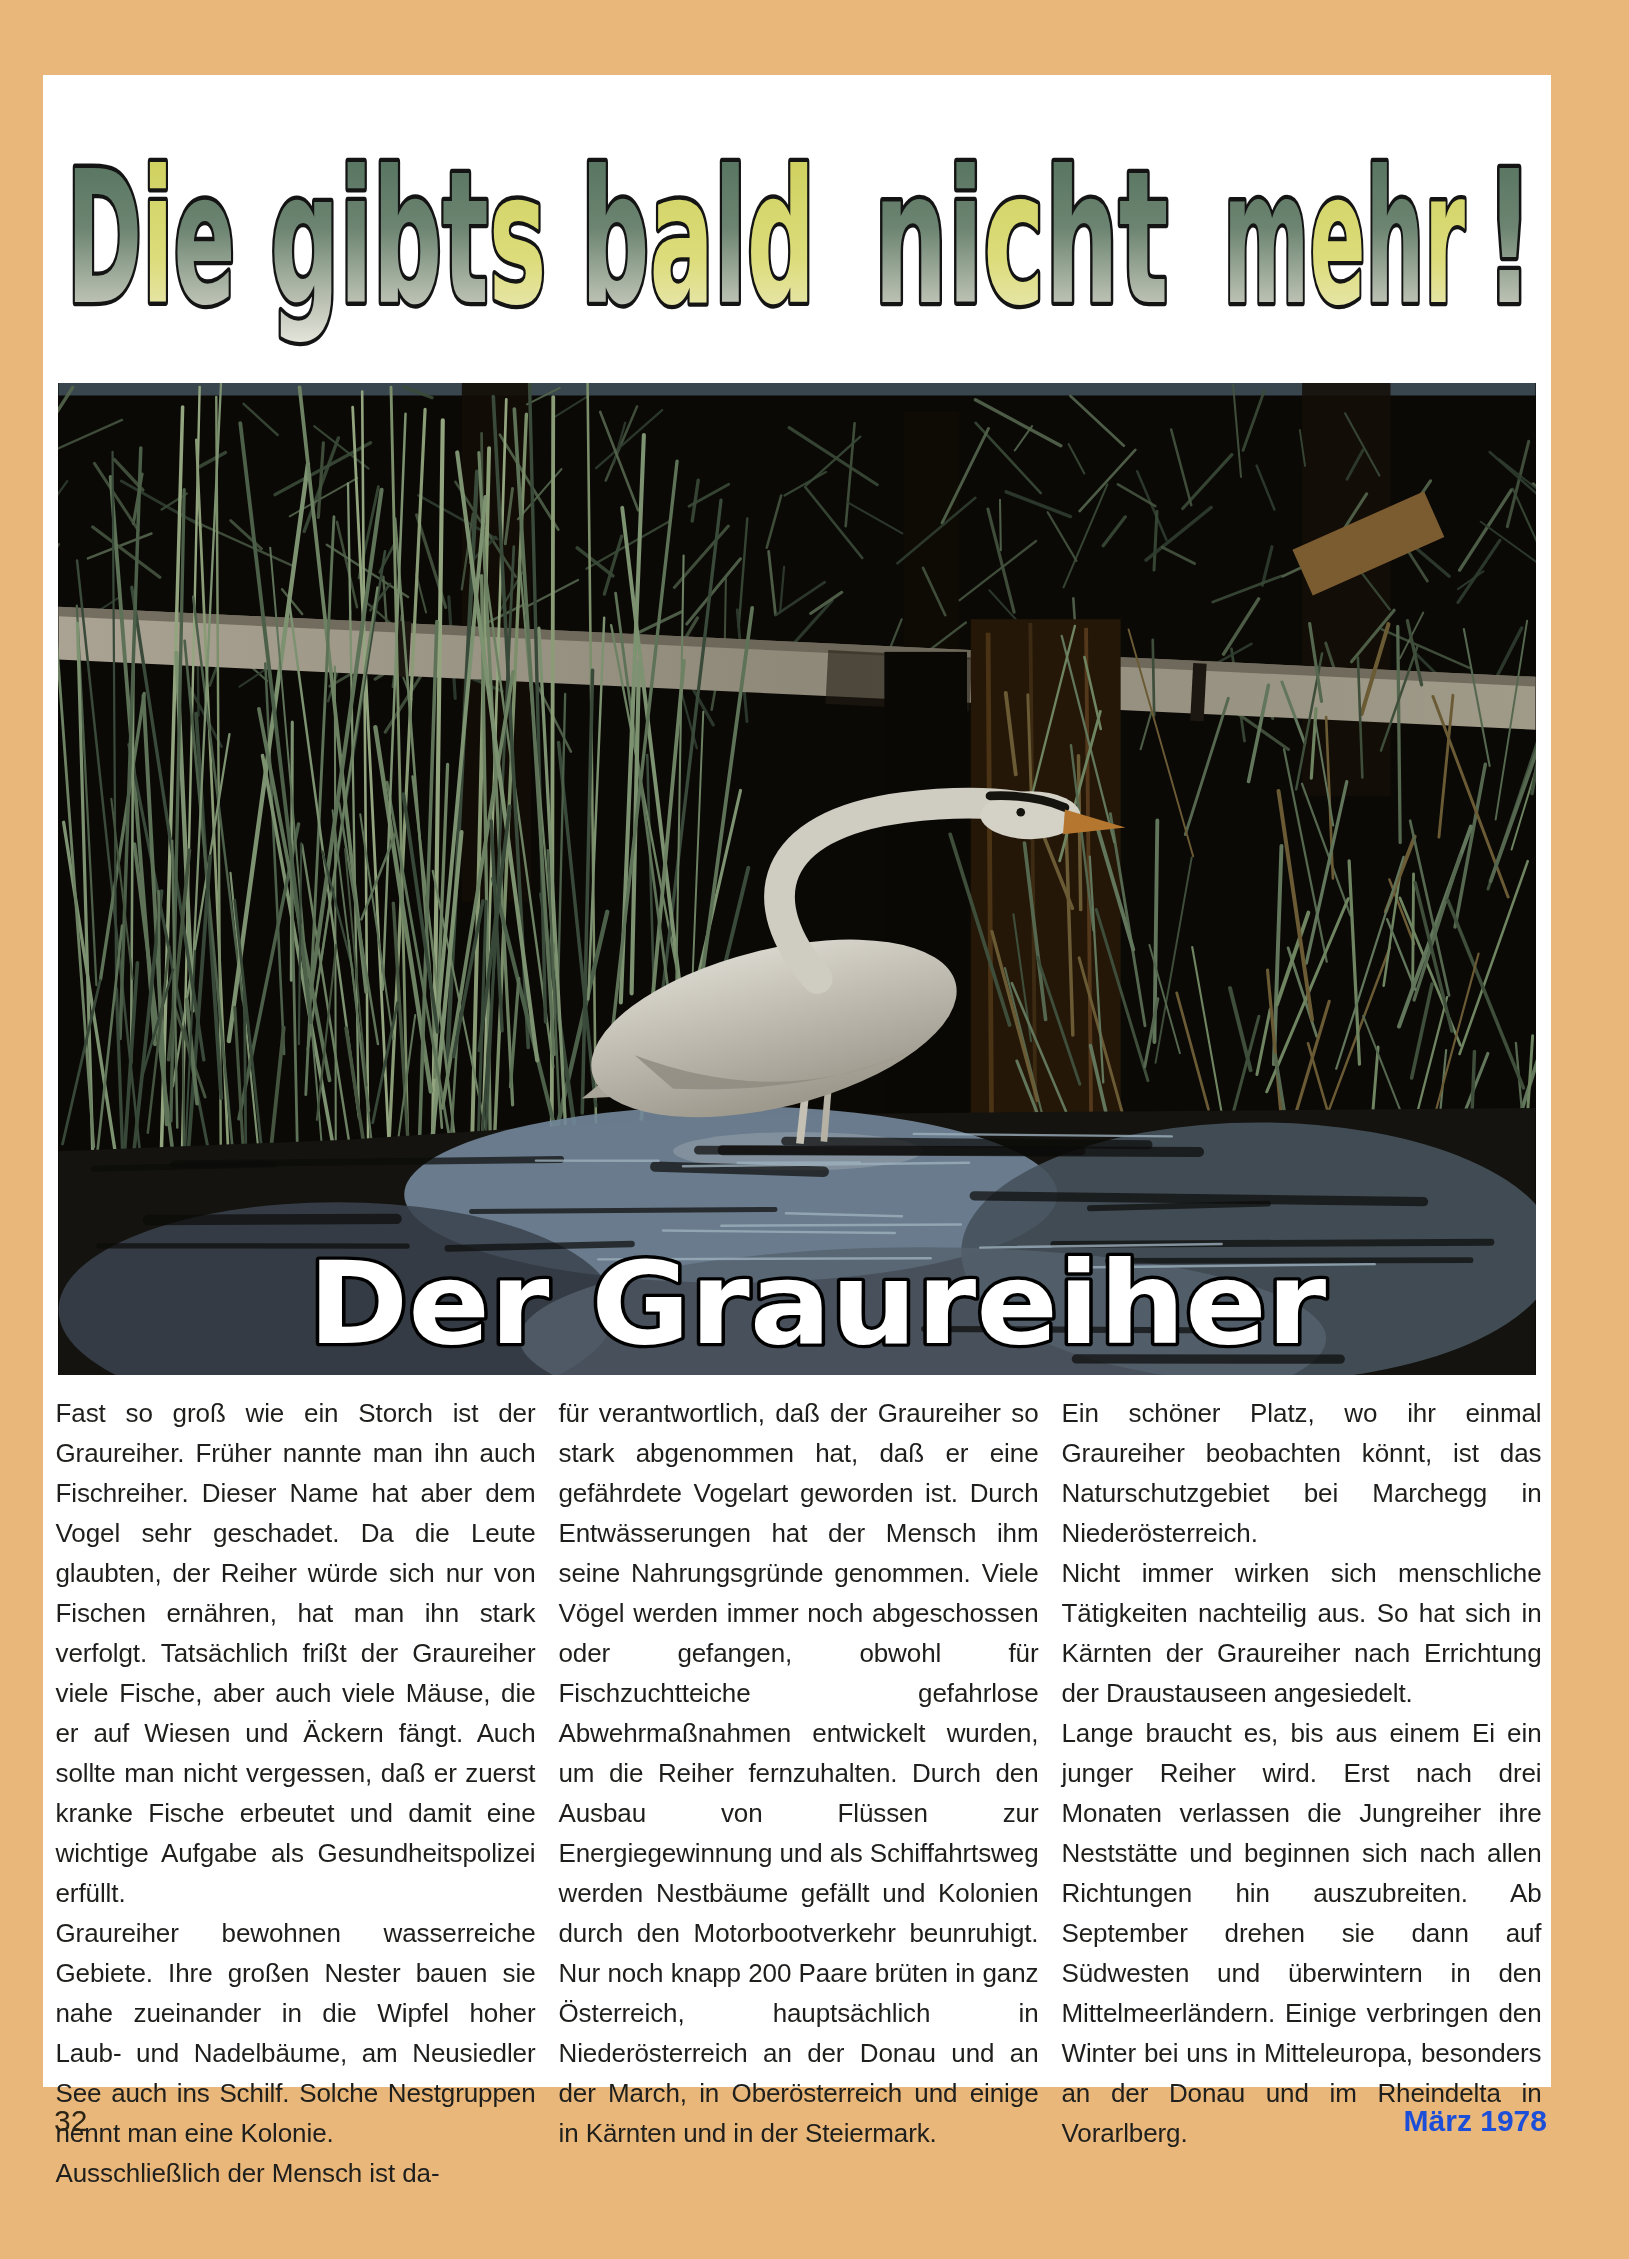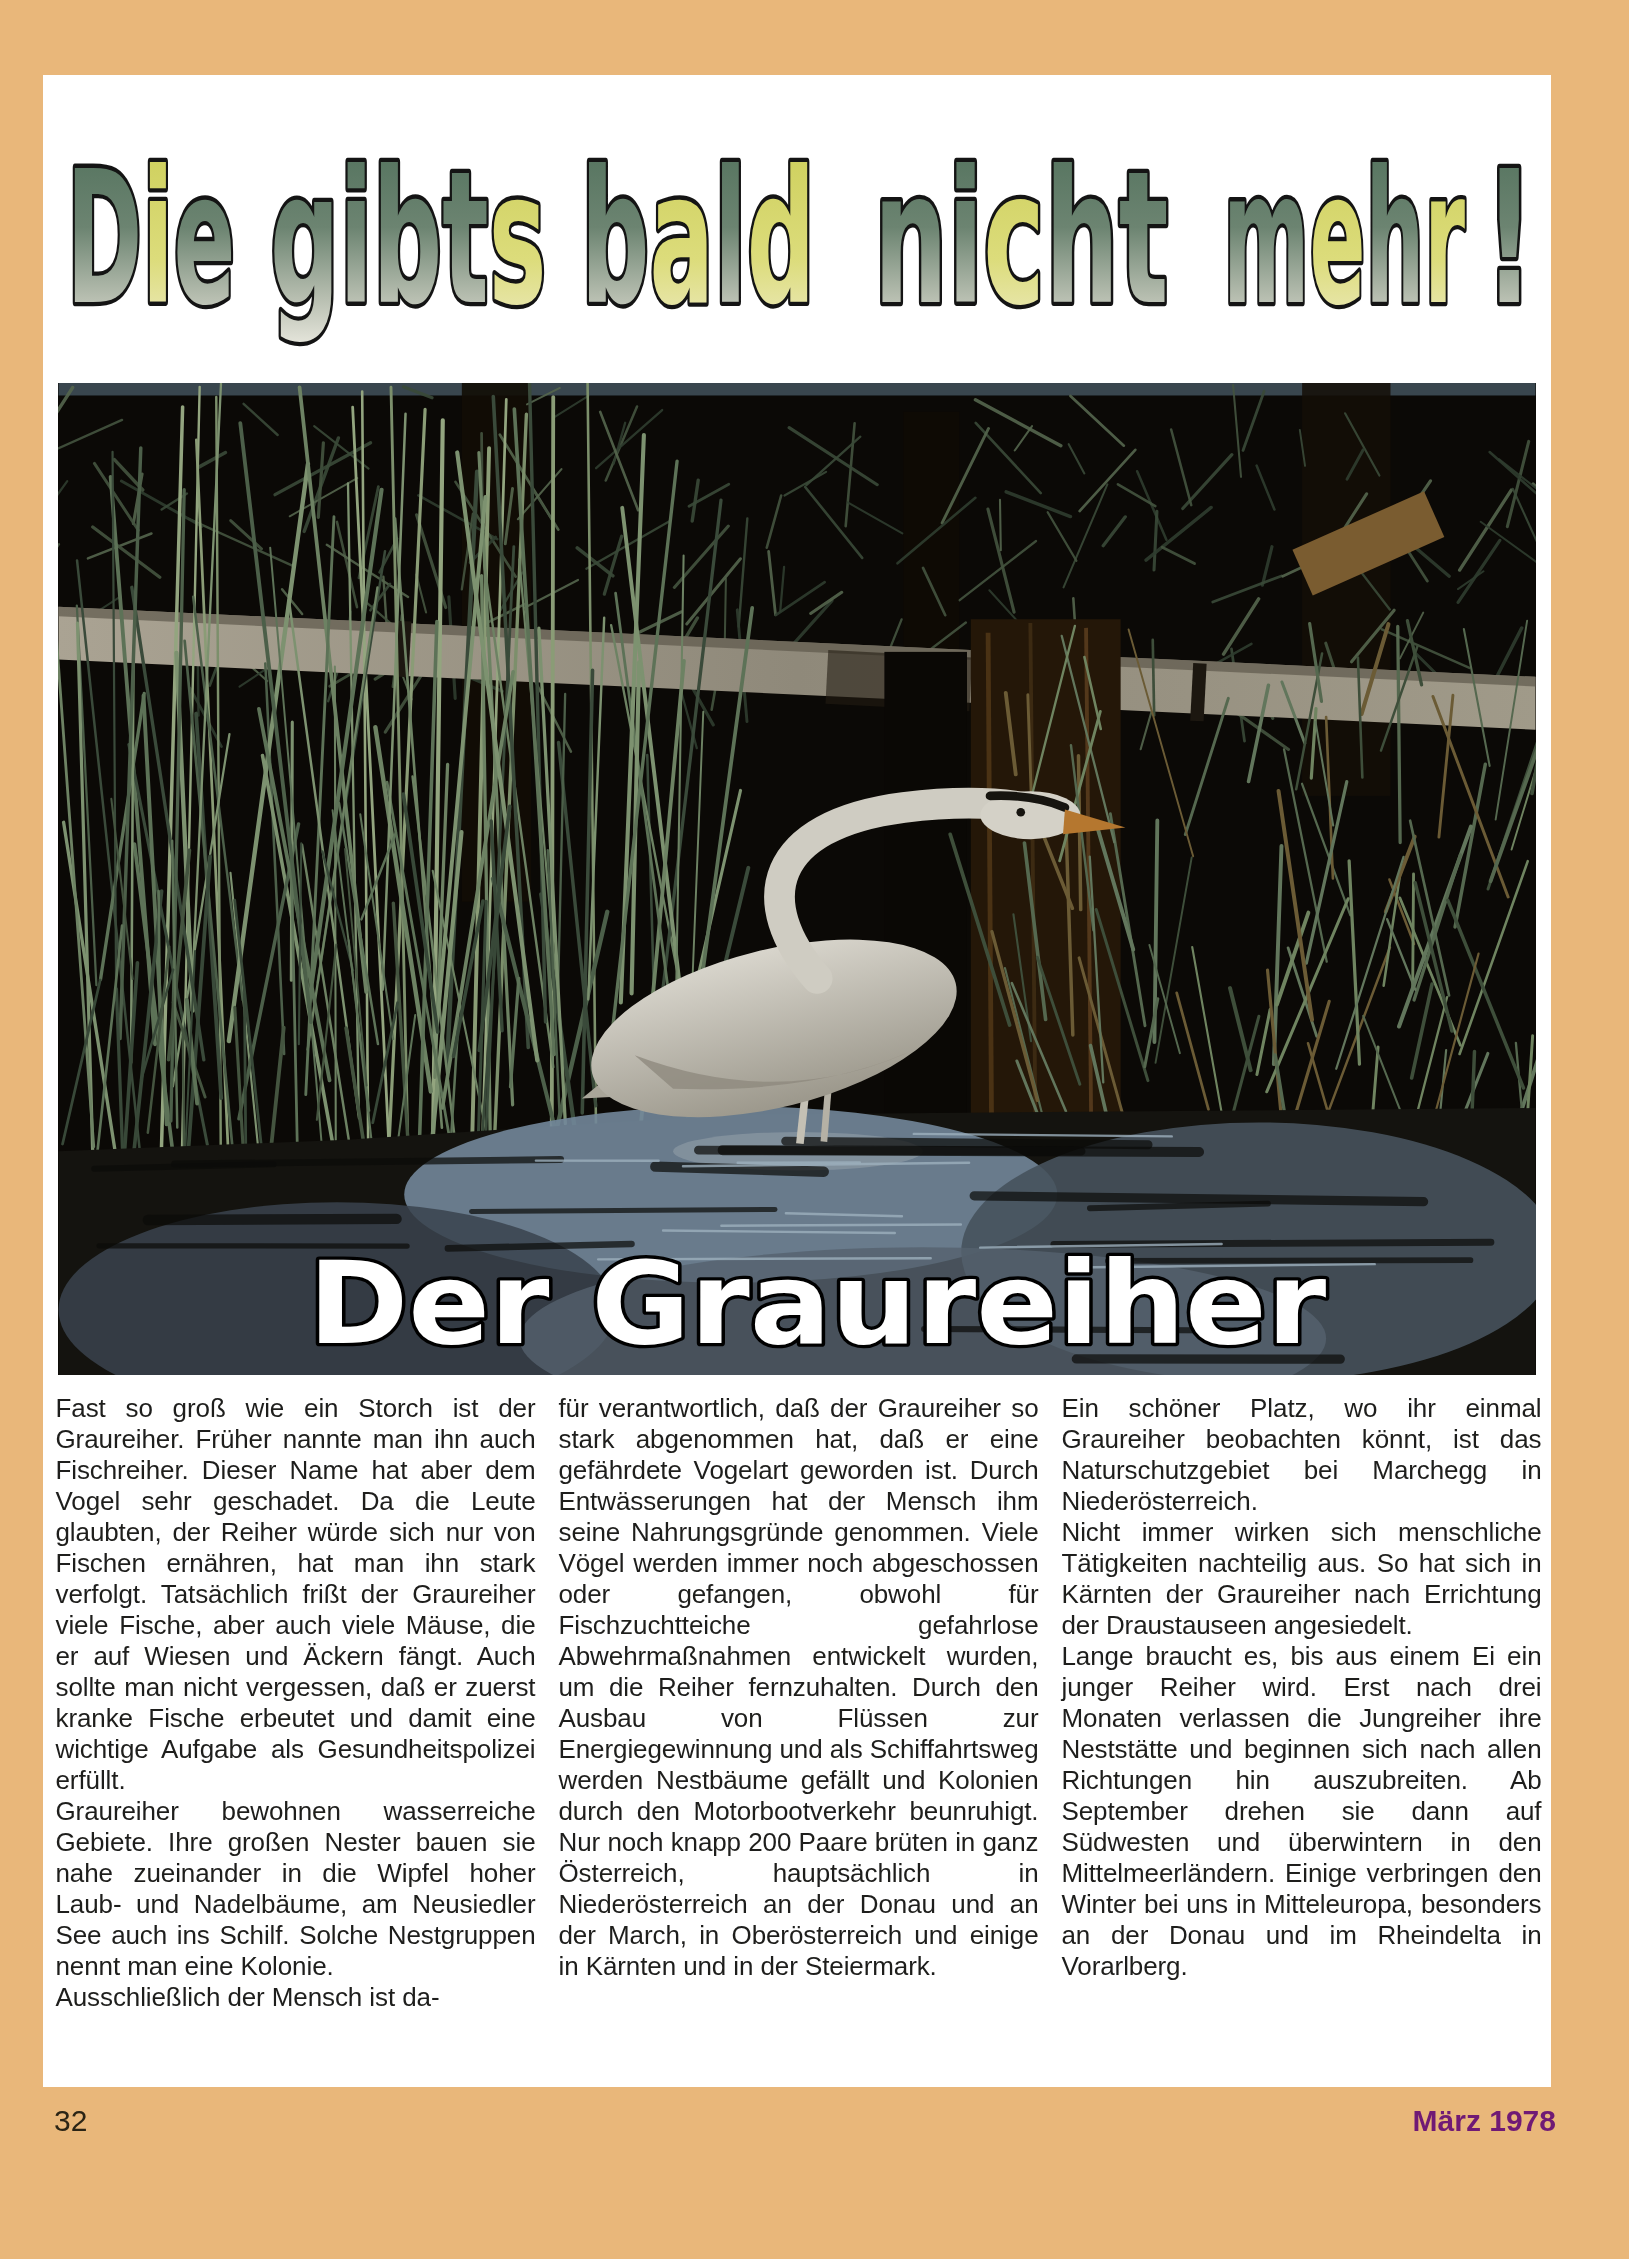--- a/index.html
+++ b/index.html
@@ -14,34 +14,34 @@
     background:#ffffff;
   }
   .title-svg{position:absolute;left:0;top:56px;width:1508px;height:288px;display:block;}
   .photo-svg{position:absolute;left:15.4px;top:308px;width:1478px;height:992px;display:block;background:#0b0906;}
   .columns{
     position:absolute;left:12.5px;top:1318px;width:1487px;
     display:flex;gap:23px;
   }
   .col{
     width:480px;
-    font-size:26px;line-height:31px;
+    font-size:26px;line-height:40px;
     text-align:justify;
     color:#1e1e1c;
     letter-spacing:-0.1px;
     hyphens:auto;
   }
   .col p{margin:0;}
   .footer-num{
     position:absolute;left:54px;top:2104px;
     font-size:30px;font-weight:normal;color:#2b2415;
   }
   .footer-date{
-    position:absolute;right:73px;top:2104px;
-    font-size:30px;font-weight:bold;color:#701a75;
+    position:absolute;right:82px;top:2104px;
+    font-size:30px;font-weight:bold;color:#1d4ed8;
   }
 </style>
 </head>
 <body>
 
 <div class="page">
 
   <svg class="title-svg" viewBox="0 0 1570 300" xmlns="http://www.w3.org/2000/svg">
     <defs>
       <linearGradient id="gradGreen" x1="0" y1="0" x2="0" y2="1">

